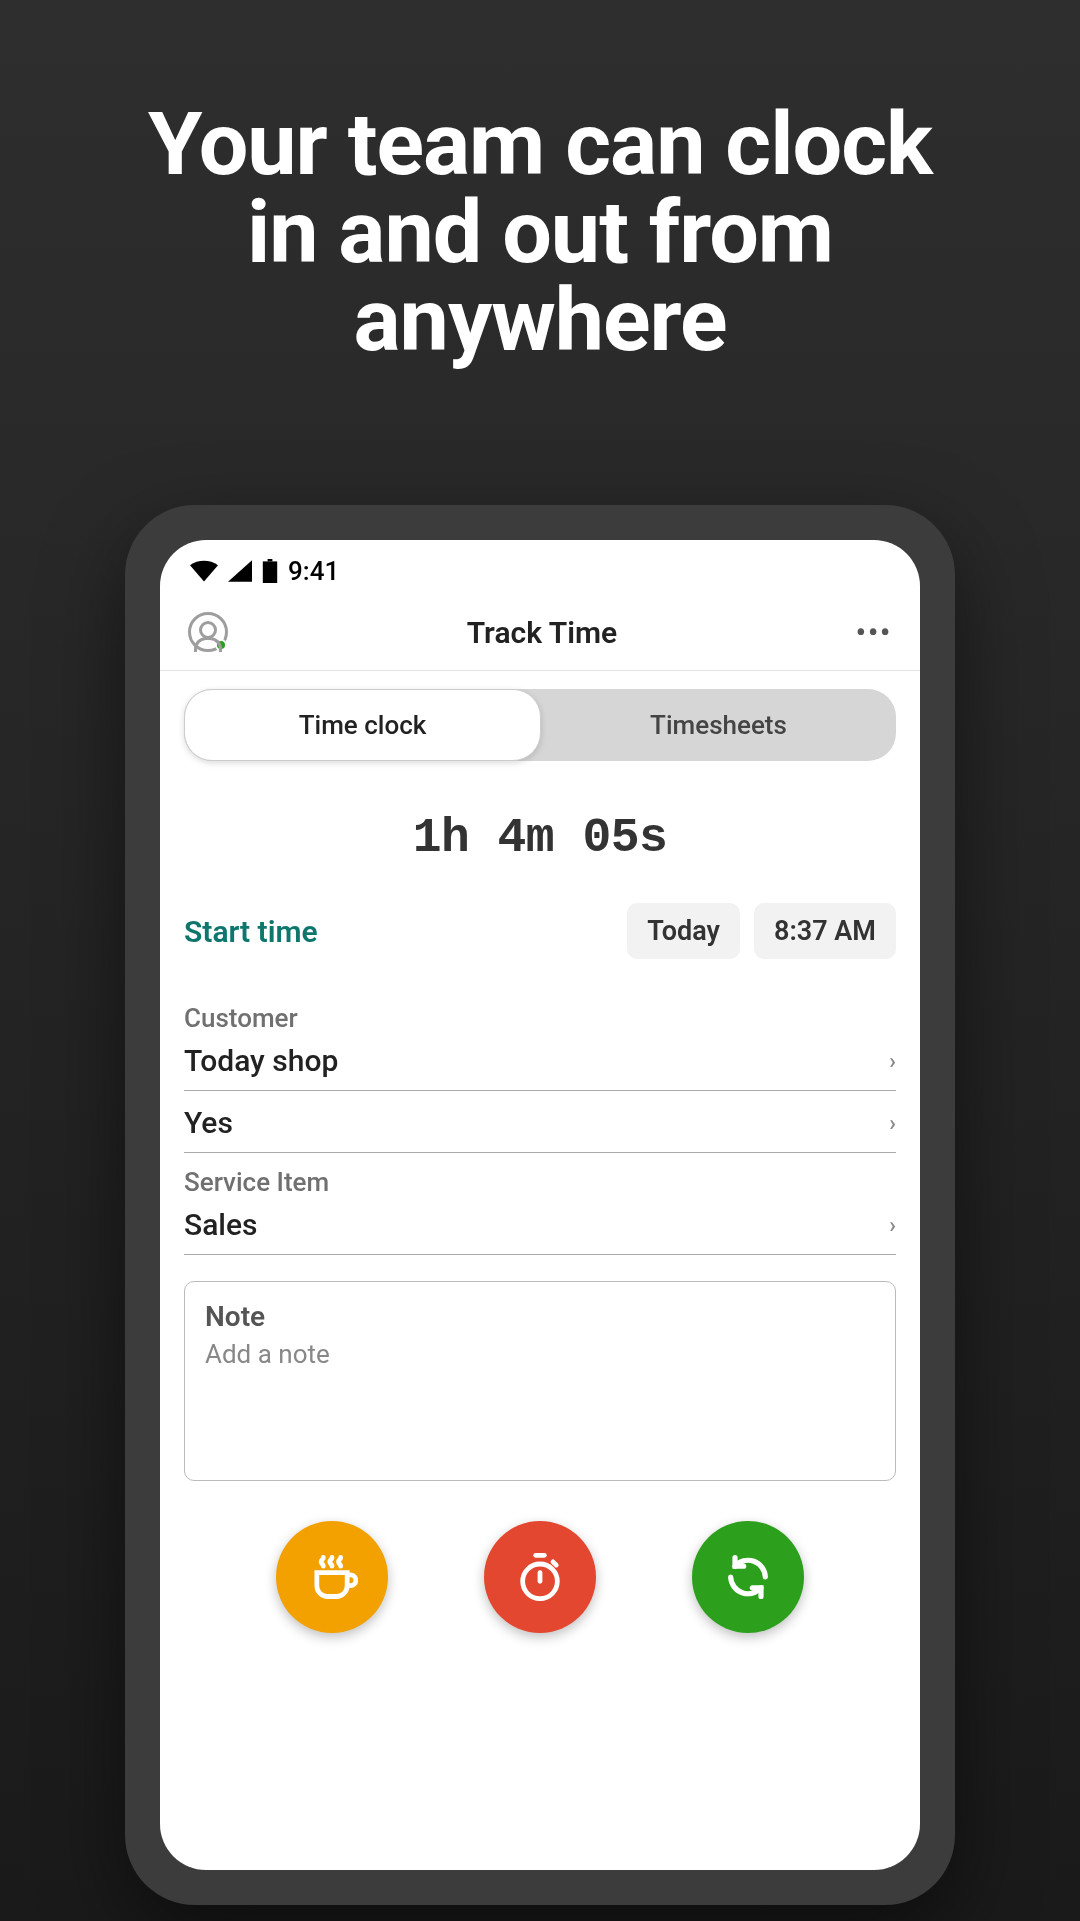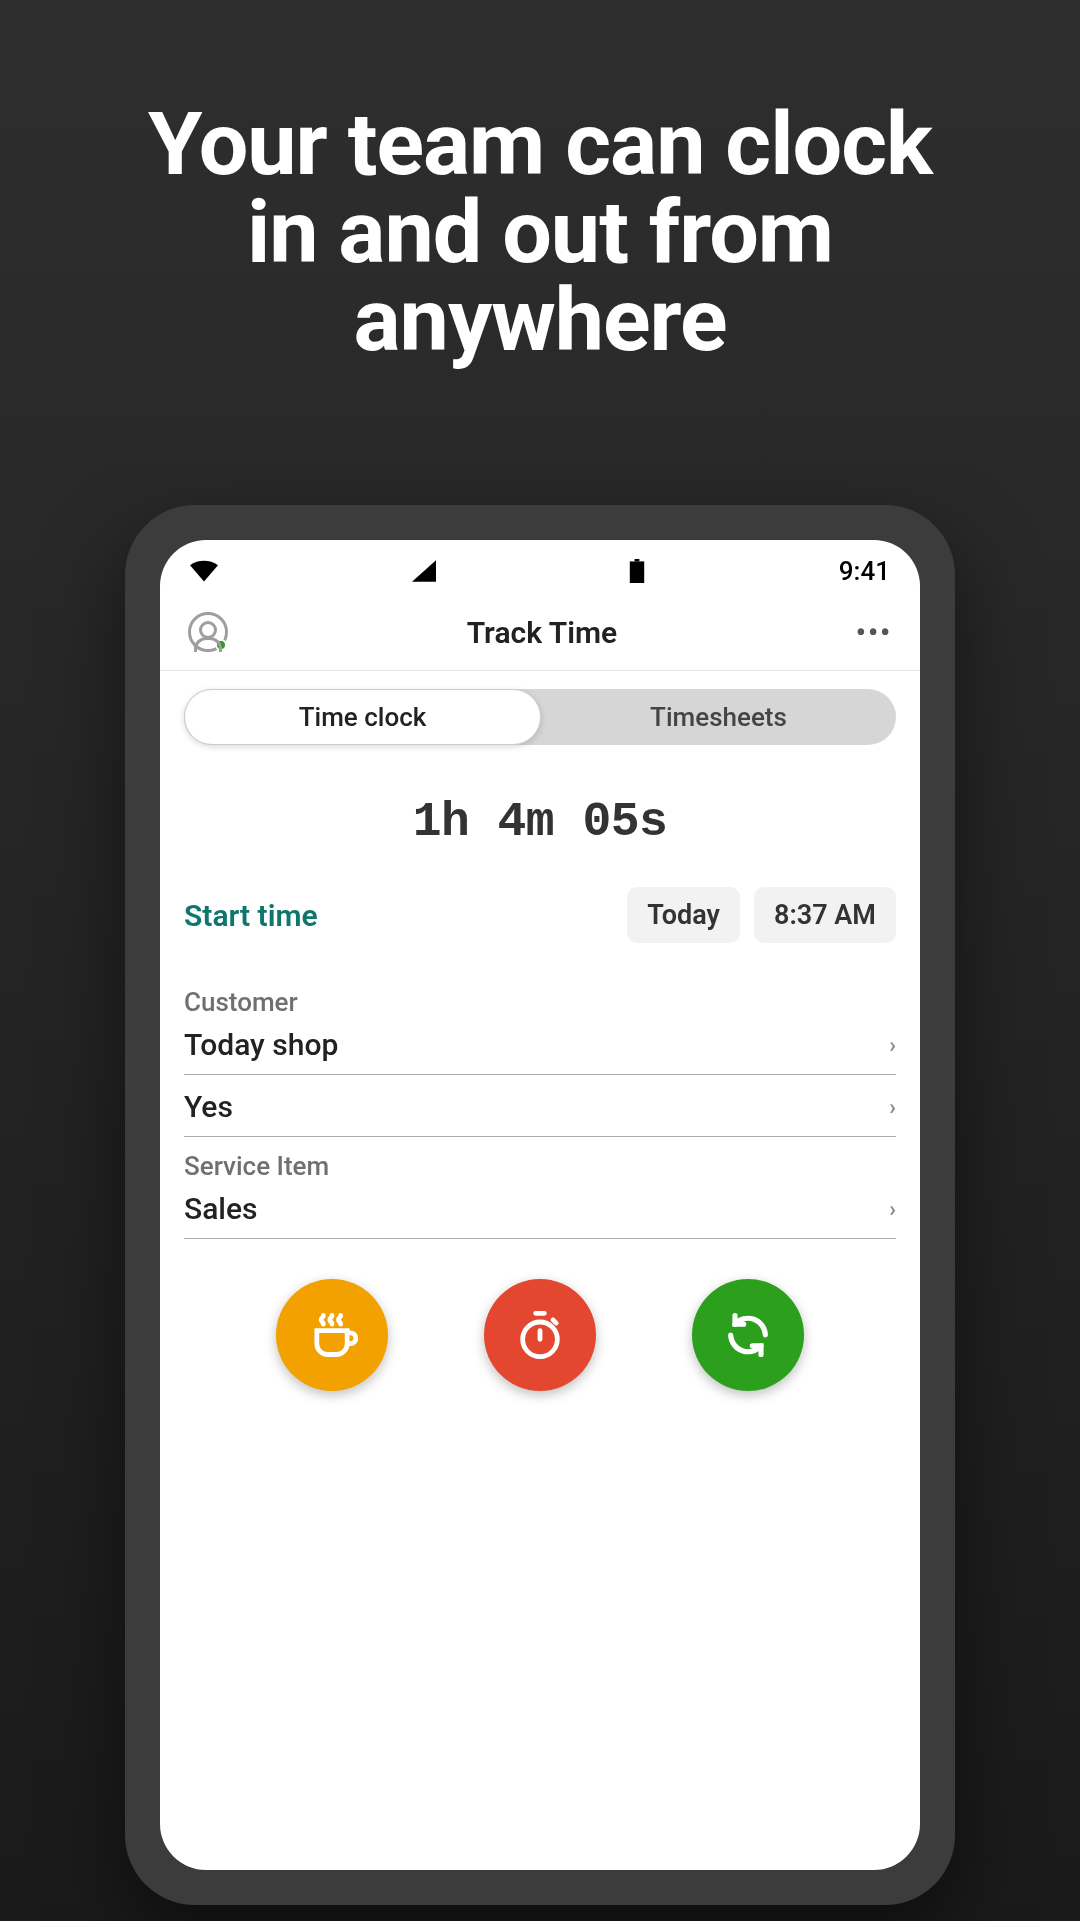--- a/index.html
+++ b/index.html
@@ -38,21 +38,21 @@
     height: 100%;
     background: #fff;
     border-radius: 46px;
     overflow: hidden;
     display: flex;
     flex-direction: column;
   }
   .status-bar {
     height: 52px;
     display: flex;
-    justify-content: space-between;
+    justify-content: flex-start;
     align-items: center;
     gap: 10px;
     padding: 0 30px;
     padding-top: 10px;
     color: #000;
   }
   .status-time {
     font-size: 26px;
     font-weight: 500;
   }
@@ -111,21 +111,21 @@
     font-size: 28px;
     color: #555;
     letter-spacing: 2px;
     font-weight: bold;
   }
   .tabs {
     display: flex;
     margin: 18px 24px 0;
     background: #d6d6d6;
     border-radius: 28px;
-    height: 56px;
+    height: 72px;
   }
   .tab {
     flex: 1;
     display: flex;
     align-items: center;
     justify-content: center;
     font-size: 26px;
     font-weight: 500;
     color: #444;
     border-radius: 28px;
@@ -293,20 +293,24 @@
     </div>
 
     <div class="field">
       <div class="field-label">Service Item</div>
       <div class="field-value-row">
         <div class="field-value">Sales</div>
         <div class="chevron">›</div>
       </div>
     </div>
 
+    <div class="note-box">
+      <div class="note-title">Note</div>
+      <div class="note-placeholder">Add a note</div>
+    </div>
 
     <div class="action-row">
       <div class="fab fab-orange">
         <svg viewBox="0 0 24 24" fill="none" stroke="#fff" stroke-width="2.2" stroke-linecap="round">
           <path d="M5 10h14v6a5 5 0 0 1-5 5h-4a5 5 0 0 1-5-5z"></path>
           <path d="M19 11h1.5a2.5 2.5 0 0 1 0 5H19"></path>
           <path d="M8 3c0 1-1 1-1 2s1 1 1 2"></path>
           <path d="M12 3c0 1-1 1-1 2s1 1 1 2"></path>
           <path d="M16 3c0 1-1 1-1 2s1 1 1 2"></path>
         </svg>

